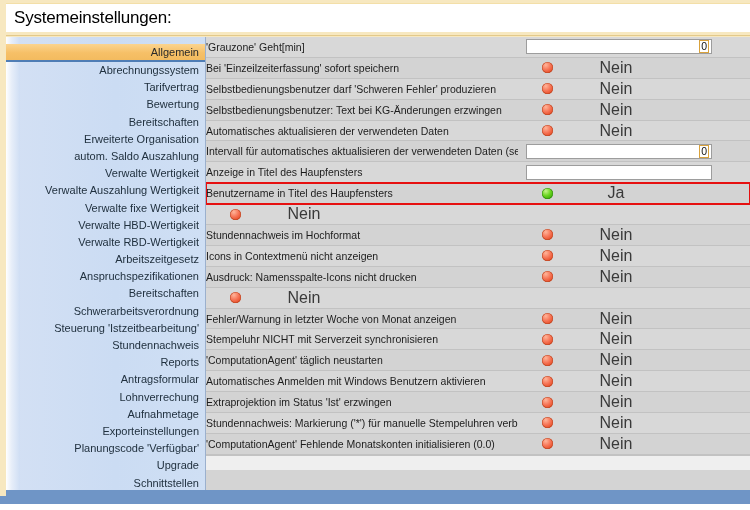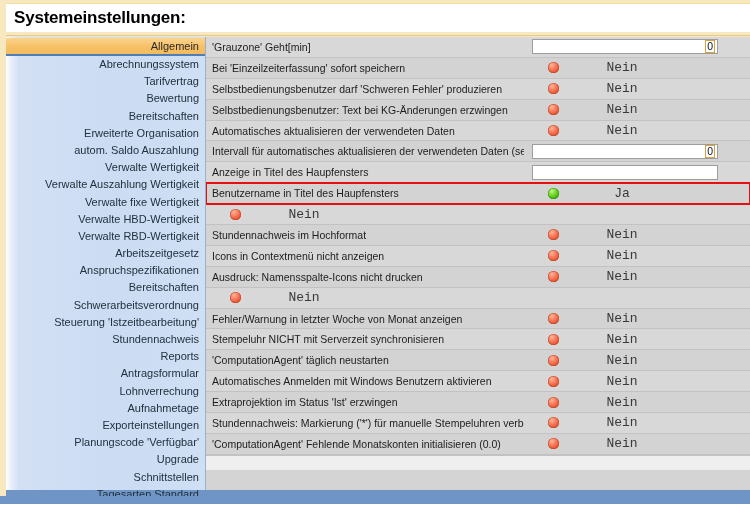--- a/index.html
+++ b/index.html
@@ -31,21 +31,21 @@
     width: 744px;
     height: 29px;
     background: #ffffff;
     border-top: 1px solid #f3dfa8;
     box-sizing: border-box;
     display: flex;
     align-items: center;
   }
   .title-text {
     font-size: 17px;
-    font-weight: bold;
+    font-weight: normal;
     color: #000000;
     letter-spacing: -0.2px;
     padding-left: 8px;
   }
   .title-underline {
     position: absolute;
     left: 0;
     top: 32px;
     width: 750px;
     height: 4px;
@@ -86,21 +86,21 @@
   .sidebar::before {
     content: "";
     position: absolute;
     left: 0; top: 0; bottom: 0;
     width: 14px;
     background: linear-gradient(to right, #ffffff 0%, #e7eef9 40%, #cfdef4 100%);
   }
   .side-list {
     position: relative;
     z-index: 2;
-    padding-top: 0;
+    padding-top: 6px;
   }
   .side-item {
     height: 17.2px;
     line-height: 17.2px;
     text-align: right;
     padding-right: 6px;
     font-size: 11px;
     color: #21313f;
     white-space: nowrap;
     overflow: hidden;
@@ -131,38 +131,36 @@
     align-items: center;
     border-bottom: 1px solid #c2c2c2;
     background: #d6d6d6;
     box-sizing: border-box;
   }
   .row:nth-child(odd) { background: #d8d8d8; }
   .row:nth-child(even) { background: #d3d3d3; }
 
   .row-label {
     flex: 0 0 312px;
-    padding-left: 6px;
     font-size: 10.5px;
     color: #1c1c1c;
     white-space: nowrap;
     overflow: hidden;
   }
   .row-ctrl {
     flex: 0 0 58px;
     display: flex;
     align-items: center;
     justify-content: center;
   }
   .row-value {
     flex: 0 0 80px;
     text-align: center;
-    font-size: 13px;
+    font-size: 16px;
     color: #3a3a3a;
-    font-family: Liberation Mono, monospace;
   }
   .row-rest { flex: 1 1 auto; }
 
   
   .dot {
     width: 11px;
     height: 11px;
     border-radius: 50%;
     display: inline-block;
   }

